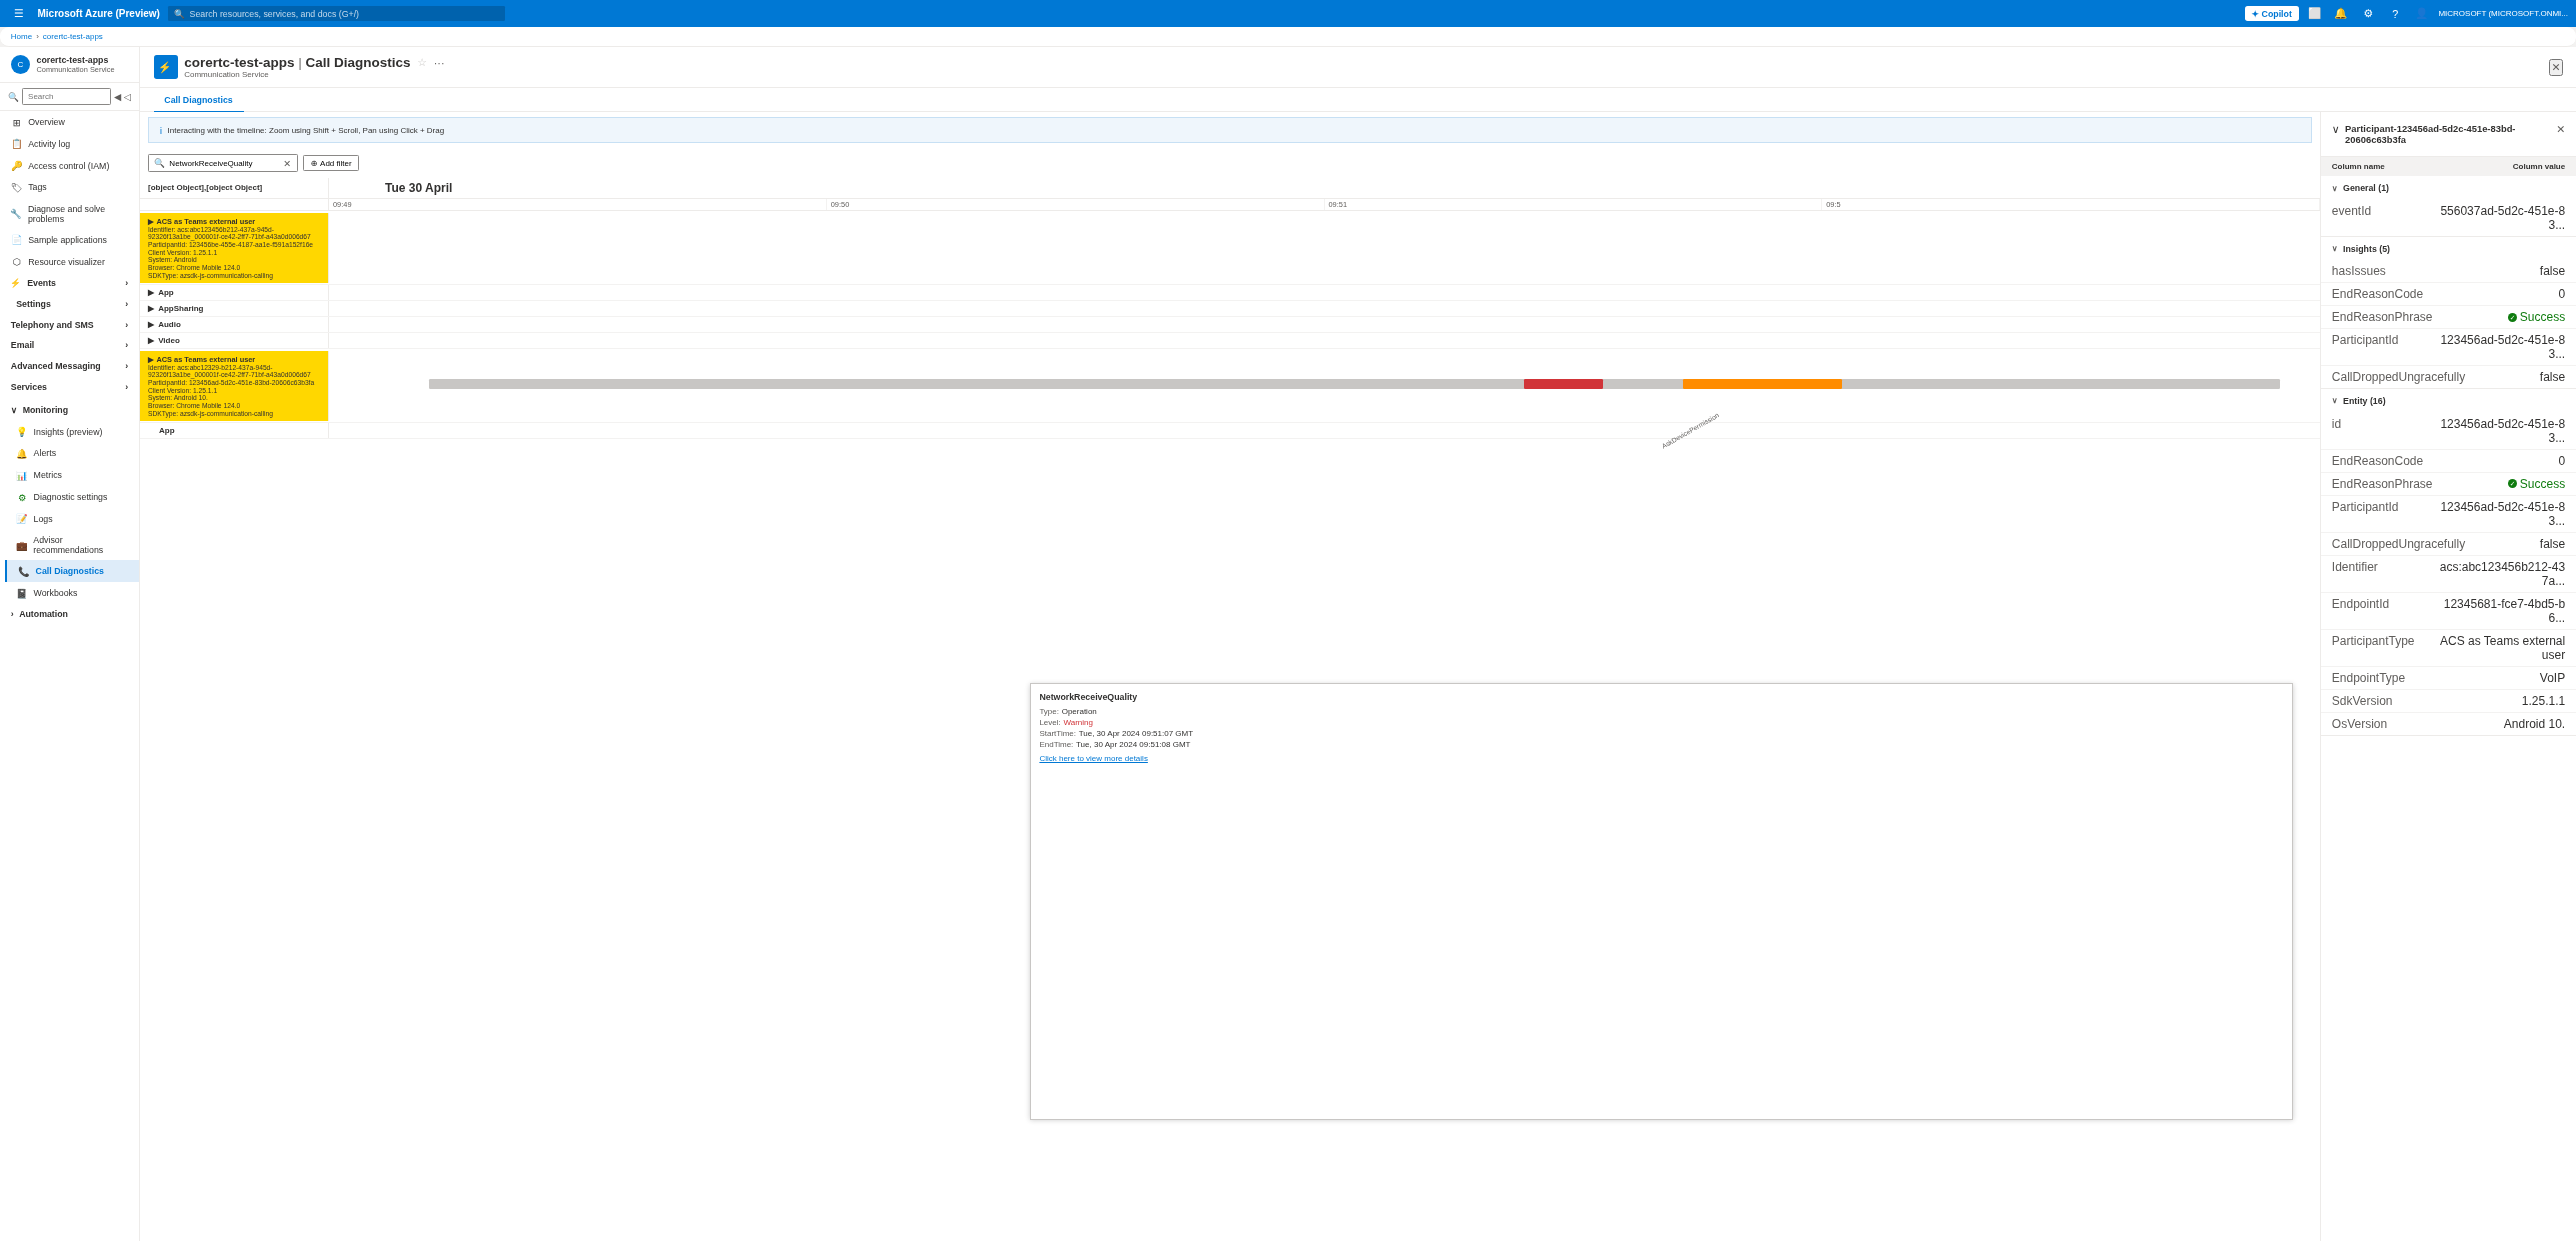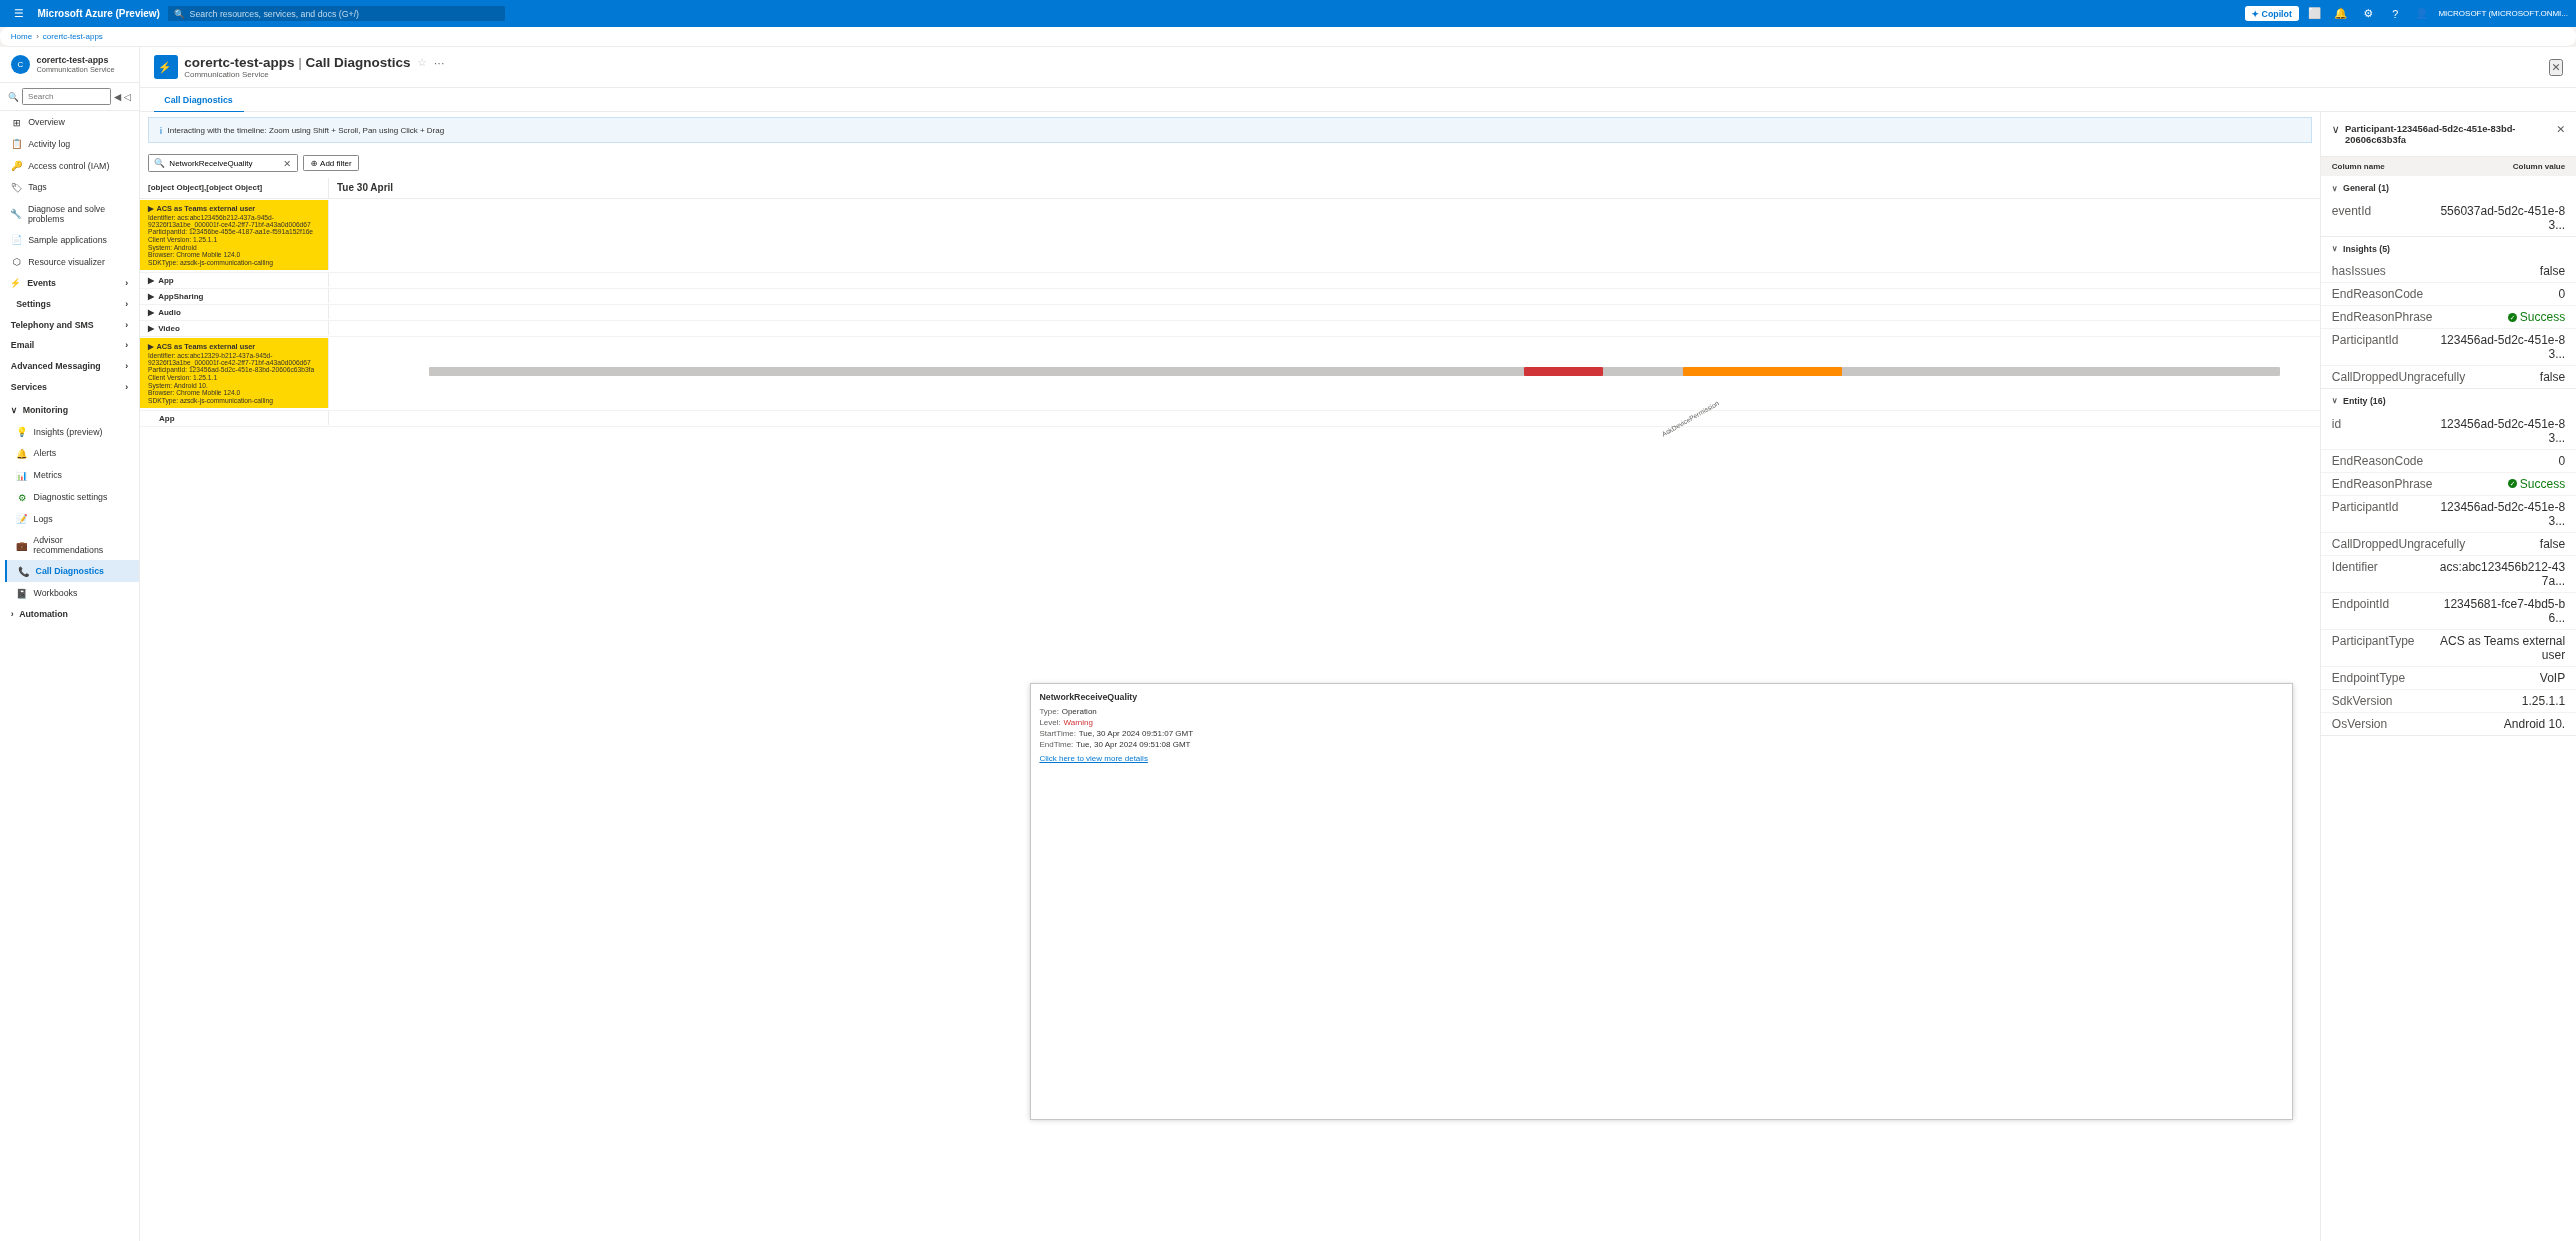--- a/index.html
+++ b/index.html
@@ -124,21 +124,21 @@
     }
 
     
     .timeline-grid { display: flex; flex-direction: column; overflow: auto; flex: 1; }
     .timeline-header-row {
       display: flex; position: sticky; top: 0; background: #fff; z-index: 10;
       border-bottom: 0.7px solid #edebe9;
       align-items: center;
     }
     .timeline-left-col { width: 189px; flex-shrink: 0; padding: 5.4px 8px; font-weight: 600; font-size: 8px; border-right: 0.7px solid #edebe9; }
-    .timeline-date-header { flex: 1; display: flex; align-items: center; padding: 2.7px 8px; font-size: 10px; font-weight: 600; }
+    .timeline-date-header { flex: 1; display: flex; align-items: center; padding: 2.7px 8px; font-size: 12px; font-weight: 600; margin-left: 48px; }
     .timeline-time-row { display: flex; border-bottom: 0.7px solid #edebe9; }
     .timeline-time-col { flex: 1; display: flex; }
     .timeline-time-mark { flex: 1; font-size: 7.4px; color: #605e5c; padding: 1.3px 4px; border-right: 0.7px solid #f3f2f1; }
 
     .timeline-row { display: flex; border-bottom: 0.7px solid #f3f2f1; min-height: 19px; align-items: center; }
     .timeline-row-label {
       width: 189px; flex-shrink: 0; padding: 2.7px 8px; font-size: 8px;
       border-right: 0.7px solid #edebe9; display: flex; align-items: flex-start; flex-direction: column; gap: 0.7px;
     }
     .timeline-row-label.participant {
@@ -399,20 +399,29 @@
 
           <div class="timeline-header-row">
             <div class="timeline-left-col">
               <span>[object Object],[object Object]</span>
             </div>
             <div class="timeline-date-header">
               <span>Tue 30 April</span>
             </div>
           </div>
 
+          <div class="timeline-time-row">
+            <div style="width:189px;flex-shrink:0;border-right:0.7px solid #edebe9;"></div>
+            <div class="timeline-time-col">
+              <div class="timeline-time-mark">09:49</div>
+              <div class="timeline-time-mark">09:50</div>
+              <div class="timeline-time-mark">09:51</div>
+              <div class="timeline-time-mark">09:5</div>
+            </div>
+          </div>
 
           <div class="timeline-row" style="min-height:74px;">
             <div class="timeline-row-label participant">
               <div class="participant-name">
                 <span>▶</span>
                 <span>ACS as Teams external user</span>
               </div>
               <div class="participant-detail">Identifier: acs:abc123456b212-437a-945d-92326f13a1be_000001f-ce42-2ff7-71bf-a43a0d006d67</div>
               <div class="participant-detail">ParticipantId: 123456be-455e-4187-aa1e-f591a152f16e</div>
               <div class="participant-detail">Client Version: 1.25.1.1</div>

